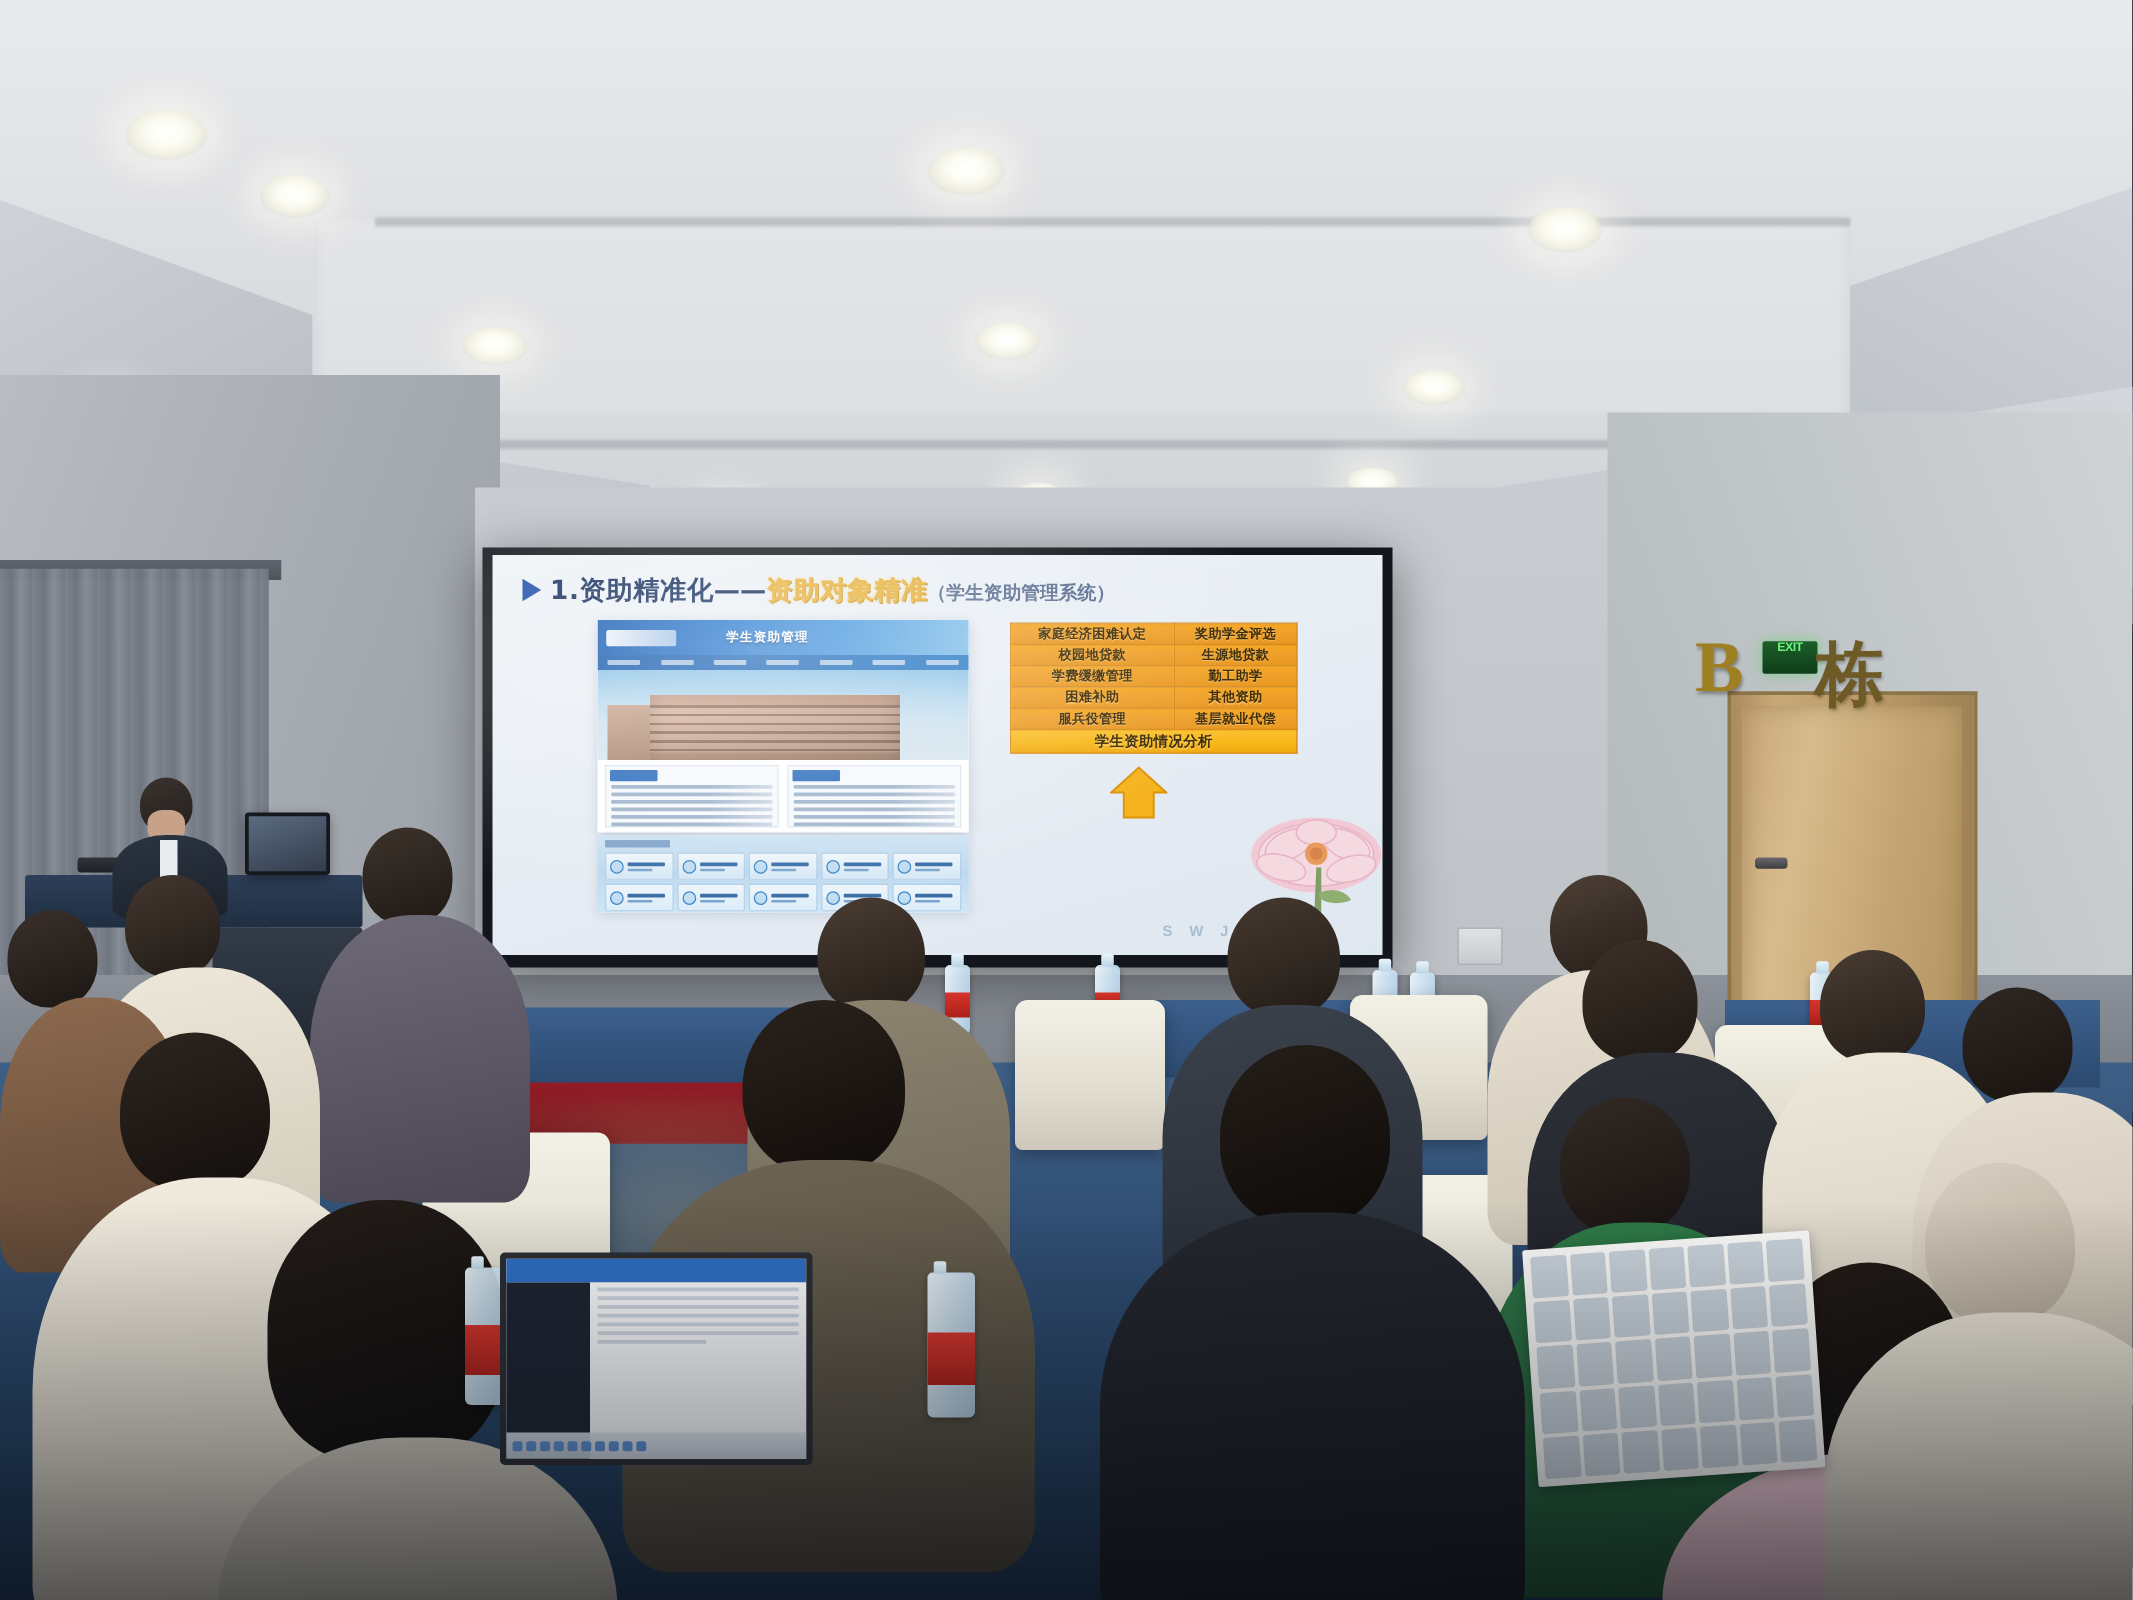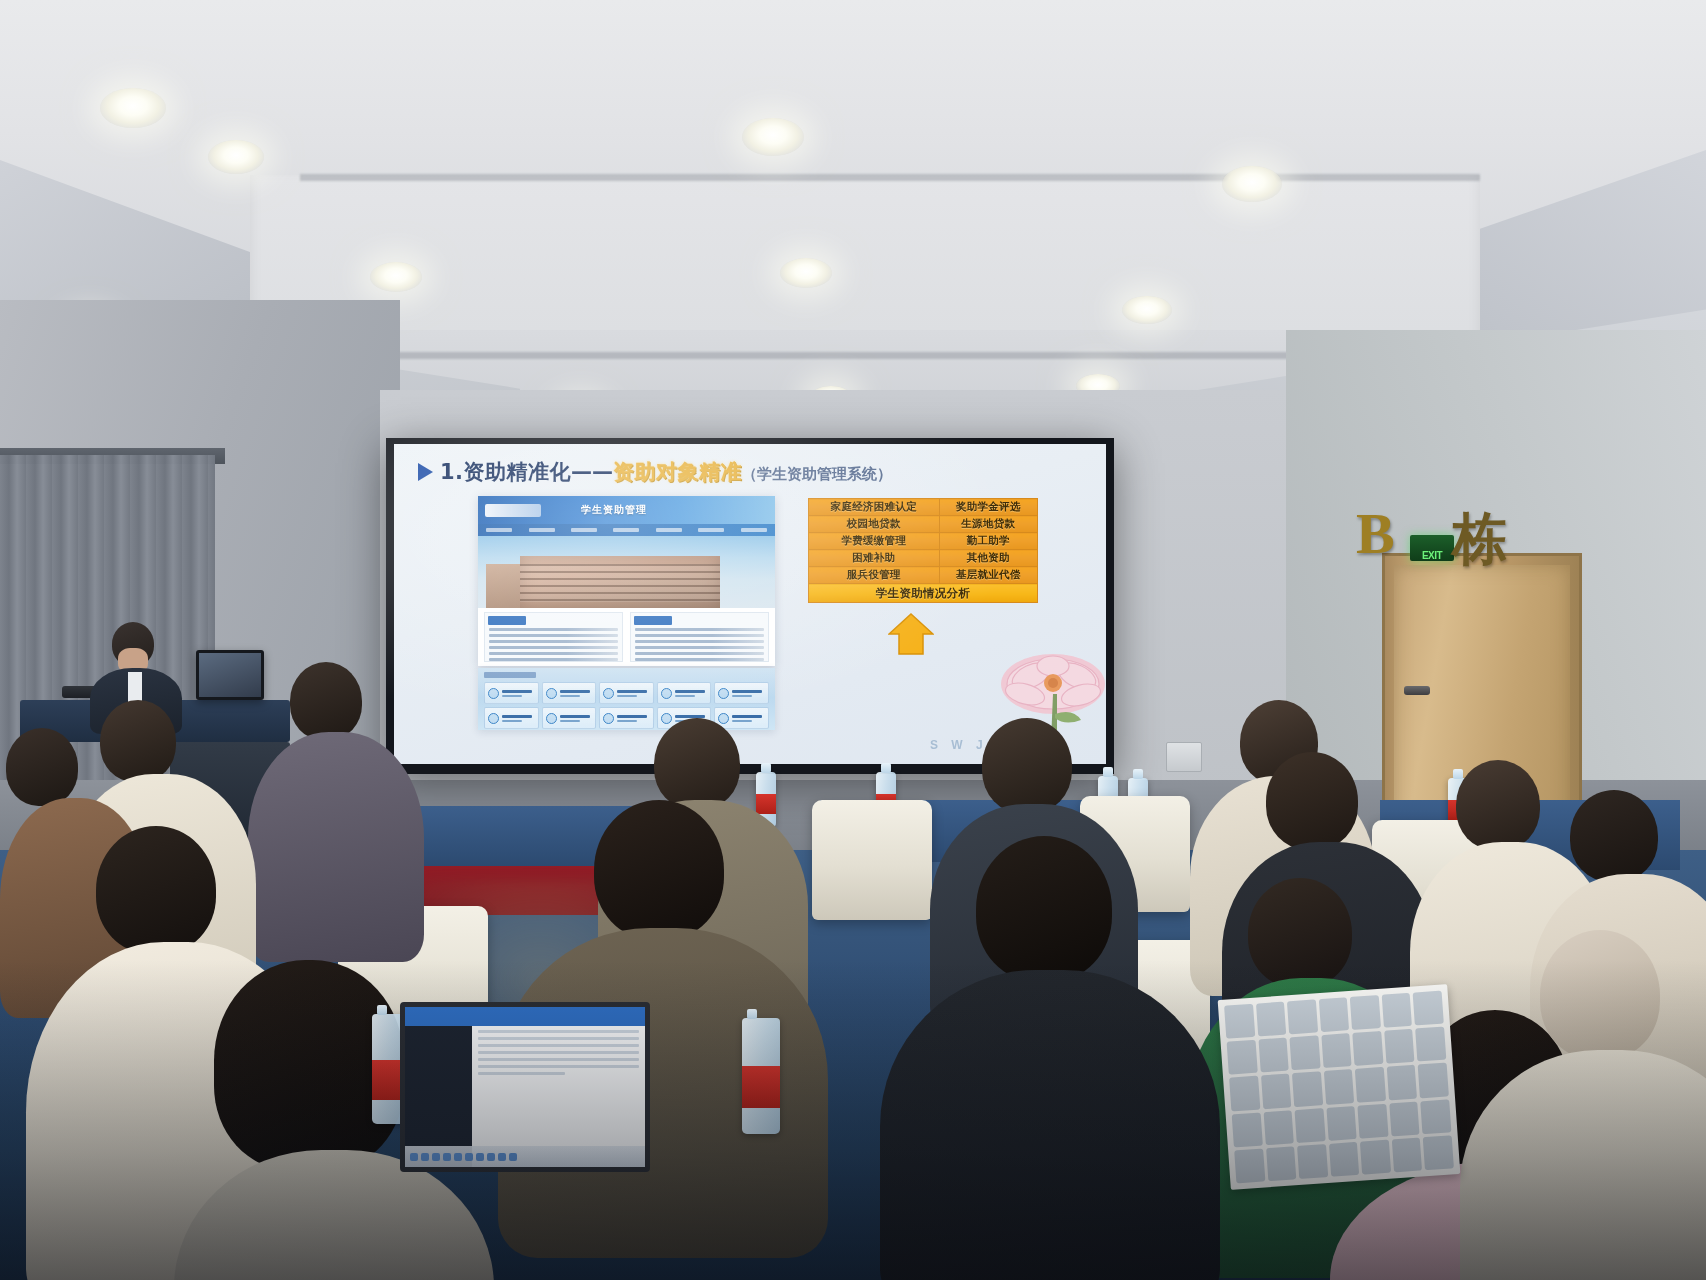--- a/index.html
+++ b/index.html
@@ -106,23 +106,23 @@
     font-family:"Liberation Serif", serif;
     letter-spacing:-2px;
   }
   .sign-dong {
     position:absolute; left:1452px; top:502px;
     font-size:56px; font-weight:700; color:#6e5a24;
     text-shadow:1px 2px 3px rgba(0,0,0,.3);
     font-family:"DejaVu Sans", sans-serif;
   }
   .exit-sign {
-    position:absolute; left:1410px; top:535px; width:44px; height:26px;
+    position:absolute; left:1410px; top:513px; width:44px; height:26px;
     background:linear-gradient(180deg,#1c5f2a,#0f3d19);
-    border-radius:2px; display:flex; align-items:flex-end; justify-content:center;
+    border-radius:2px; display:flex; align-items:flex-start; justify-content:center;
     box-shadow:0 0 10px rgba(70,220,90,.55);
   }
   .exit-sign span { font-size:10px; color:#6cf27a; font-weight:700; letter-spacing:-.5px; }
   .switch-plate {
     position:absolute; left:1166px; top:742px; width:36px; height:30px;
     background:linear-gradient(180deg,#dfe2e5,#c6cace); border:1px solid #a9aeb3;
     border-radius:2px;
   }
 
   

